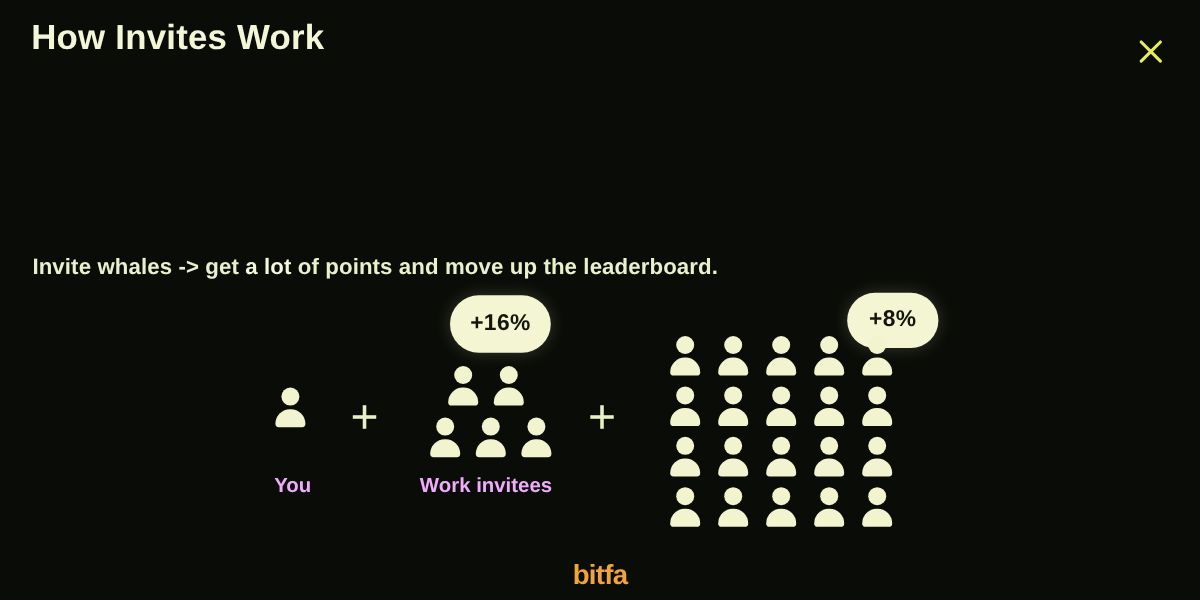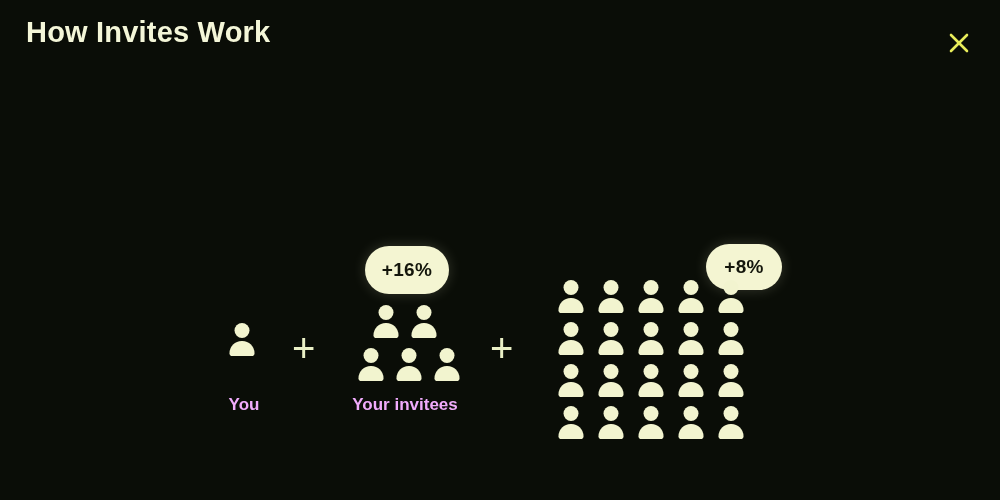--- a/index.html
+++ b/index.html
@@ -84,21 +84,21 @@
     border-radius: 999px;
     font-weight: 800;
     font-size: 19px;
     letter-spacing: 0.3px;
     display: flex;
     align-items: center;
     justify-content: center;
     box-shadow: 0 0 14px rgba(244,245,210,0.18);
   }
   #badge-16 {
-    left: 365px; top: 6px;
+    left: 375px; top: 6px;
     width: 84px; height: 48px;
   }
   #badge-8 {
     left: 706px; top: 4px;
     width: 76px; height: 46px;
   }
 
   .plus {
     position: absolute;
     color: #eaf0c6;
@@ -200,20 +200,21 @@
 
     <button class="close-btn" aria-label="Close">
       <svg width="30" height="30" viewBox="0 0 30 30" aria-hidden="true">
         <line x1="7" y1="7" x2="23" y2="23" stroke="#e8ec5a" stroke-width="2.6" stroke-linecap="round"></line>
         <line x1="23" y1="7" x2="7" y2="23" stroke="#e8ec5a" stroke-width="2.6" stroke-linecap="round"></line>
       </svg>
     </button>
   </div>
 
 
+  <p class="paragraph" id="para-sub"><span>Invite whales -&gt; get </span><span class="para-strong">a lot</span><span> of points and move up the leaderboard.</span></p>
 
   <div class="diagram">
 
     <div class="person-row" id="you-row">
       <div class="person">
         <div class="head"></div>
         <div class="body"></div>
       </div>
     </div>
     <div class="caption" id="cap-you">You</div>
@@ -241,21 +242,21 @@
       <div class="person">
         <div class="head"></div>
         <div class="body"></div>
       </div>
       <div class="person">
         <div class="head"></div>
         <div class="body"></div>
       </div>
     </div>
 
-    <div class="caption" id="cap-invitees">Your invitees</div>
+    <div class="caption" id="cap-invitees">Work invitees</div>
 
     <div class="plus" id="plus-2">+</div>
 
     <div class="badge" id="badge-8">+8%</div>
 
     <div id="big-grid" style="grid-template-columns: repeat(5, 26px);">
         <div class="person">
           <div class="head"></div>
           <div class="body"></div>
         </div>
@@ -331,14 +332,17 @@
           <div class="head"></div>
           <div class="body"></div>
         </div>
         <div class="person">
           <div class="head"></div>
           <div class="body"></div>
         </div>
       </div>
   </div>
 
+  <div class="footer">
+    <div class="logo"><span>b</span><span>itfa</span></div>
+  </div>
 
 </div>
 
 </body></html>

